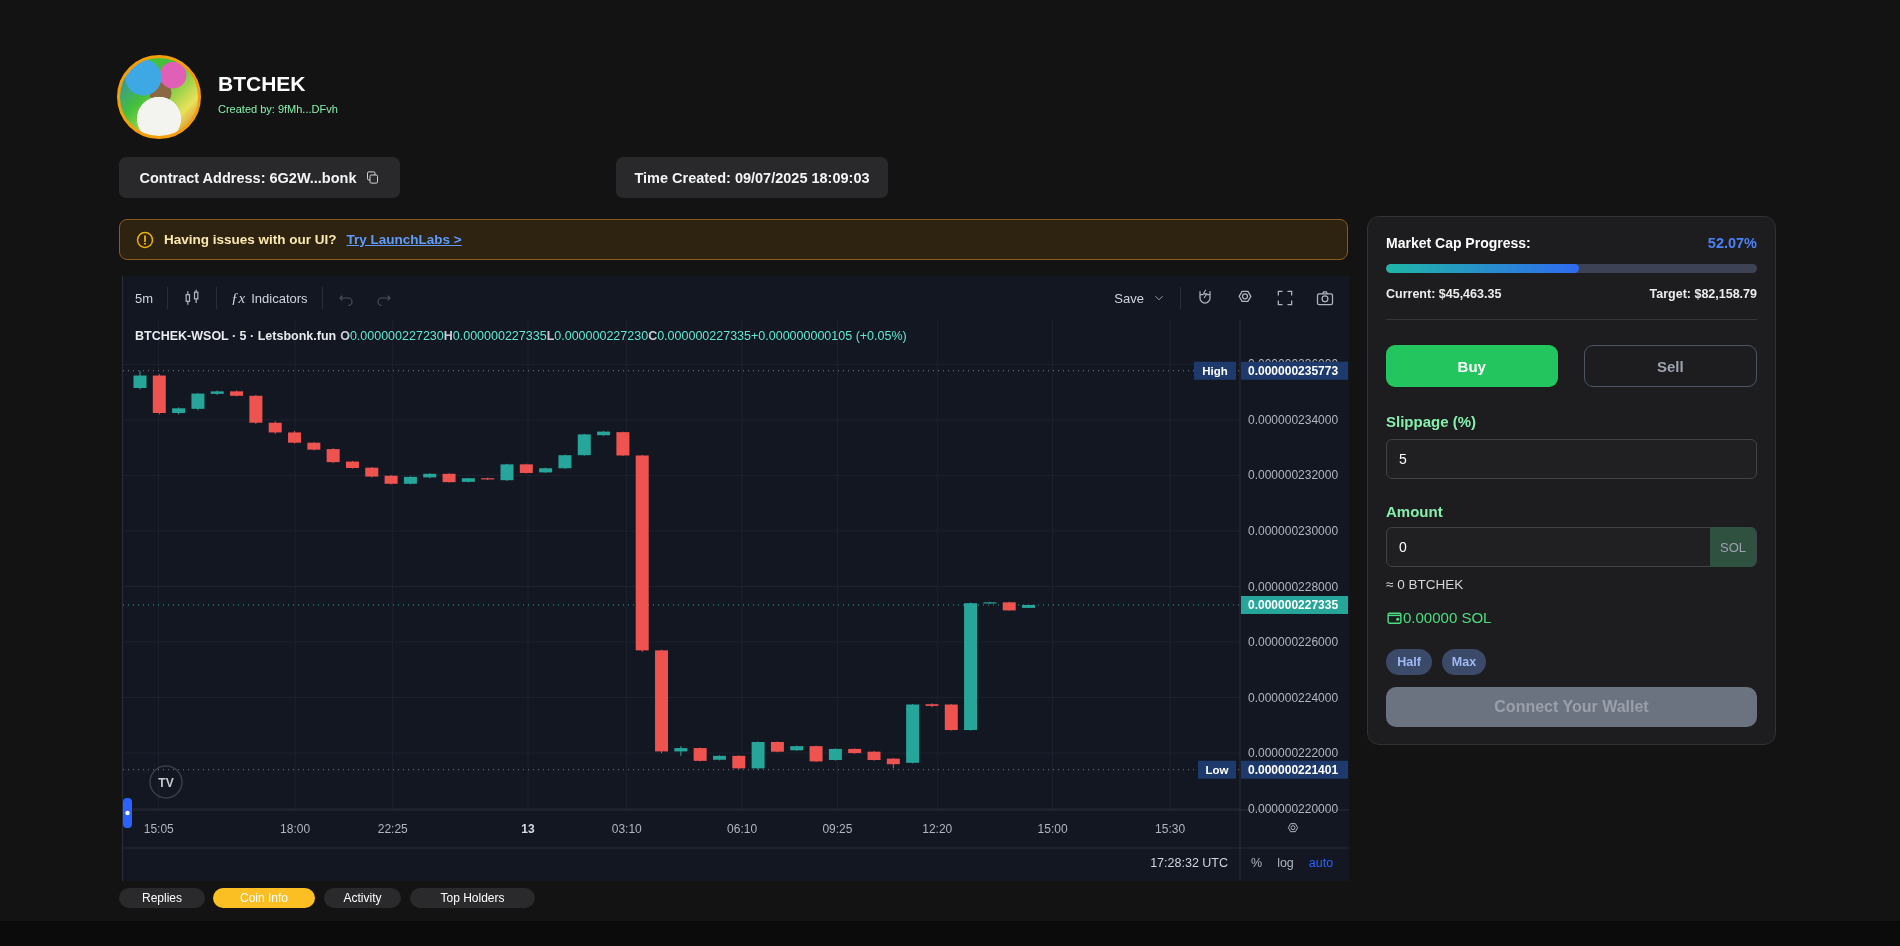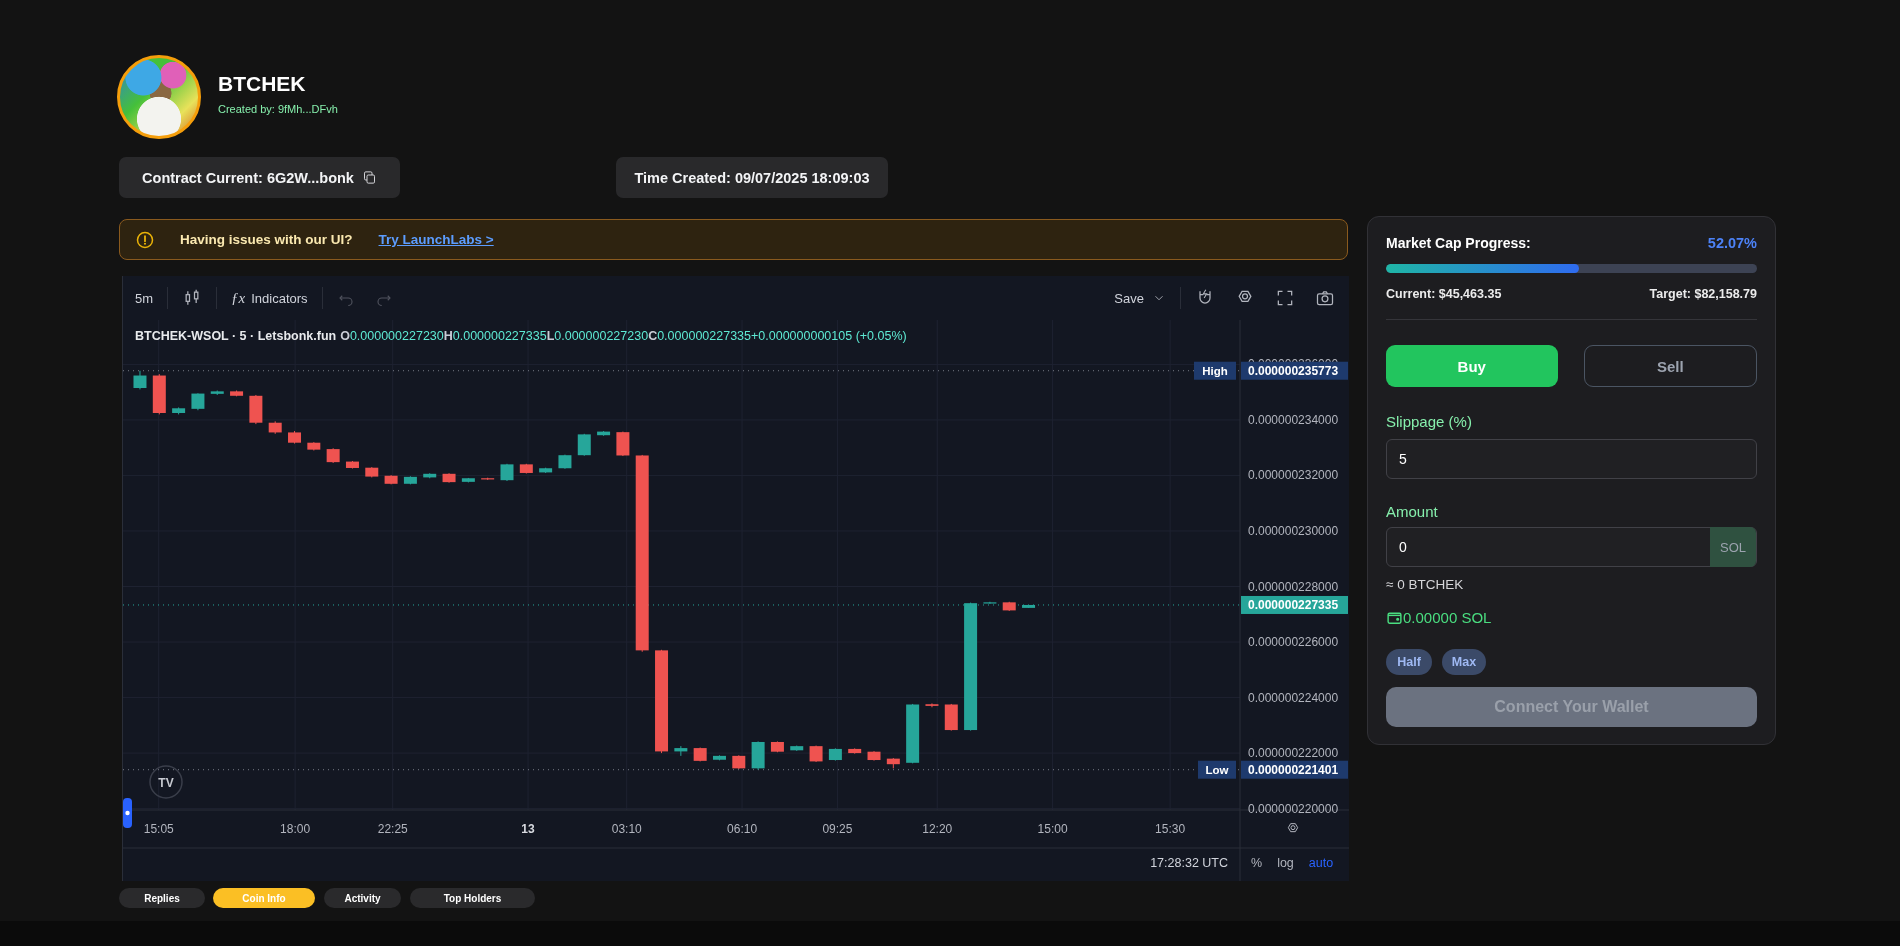--- a/index.html
+++ b/index.html
@@ -25,21 +25,21 @@
           display:flex; align-items:center; justify-content:center; gap:8px;
           font-size:14.5px; font-weight:700; color:#f3f4f6; padding:0 16px; }
   .pill.contract { left:119px; width:281px; }
   .pill.mcap     { left:408px; width:200px; color:#f97316; }
   .pill.created  { left:616px; width:272px; }
   .copy-ic { width:15px; height:15px; stroke:#d4d4d8; fill:none; stroke-width:1.6; cursor:pointer; }
 
   
   .banner { position:absolute; left:119px; top:219px; width:1229px; height:41px;
             background:#2e2310; border:1px solid #8a5a1e; border-radius:8px;
-            display:flex; align-items:center; gap:26px; padding:0 16px; }
+            display:flex; align-items:center; gap:10px; padding:0 16px; }
   .banner .warn-ic { width:18px; height:18px; }
   .banner .msg  { font-size:13.5px; font-weight:700; color:#fbe9b0; }
   .banner .lnk  { font-size:13.5px; font-weight:700; color:#5c9dff; text-decoration:underline; cursor:pointer; }
 
   
   .chart-wrap { position:absolute; left:122px; top:276px; width:1226px; height:605px;
                 border-left:1px solid #2a2e39; background:#131722; }
   .tv-toolbar { position:absolute; left:0; top:0; width:1226px; height:44px; background:#131722;
                 display:flex; align-items:center; color:#d1d4dc; font-size:13px; }
   .tvb { display:flex; align-items:center; justify-content:center; height:30px; padding:0 10px;
@@ -59,21 +59,21 @@
 
   .chart-bottom-time { position:absolute; left:930px; top:536px; width:175px; text-align:right;
                        font-size:12.5px; color:#d1d4dc; }
   .chart-bottom-modes { position:absolute; left:1128px; top:536px; display:flex; gap:15px;
                         font-size:12.5px; color:#b2b5be; }
   .chart-bottom-modes .auto { color:#2962ff; }
   .axis-gear { position:absolute; left:1162px; top:501px; }
 
   
   .tab { position:absolute; top:888px; height:20px; border-radius:15px; background:#2a2a2c;
-         color:#fff; font-size:10px; font-weight:700; display:flex; align-items:center;
+         color:#fff; font-size:12px; font-weight:400; display:flex; align-items:center;
          justify-content:center; cursor:pointer; }
   .tab.active { background:#fbbf24; }
   .tab.t0 { left:119px; width:86px; }
   .tab.t1 { left:213px; width:102px; }
   .tab.t2 { left:324px; width:77px; }
   .tab.t3 { left:410px; width:125px; }
 
   
   .panel { position:absolute; left:1367px; top:216px; width:409px; height:529px;
            background:#1d1d20; border:1px solid #313136; border-radius:12px; padding:0 18px; }
@@ -84,21 +84,21 @@
   .p-fill  { height:100%; border-radius:5px; background:linear-gradient(90deg,#1fb6a6,#2f6bf0); }
   .p-ct { position:absolute; left:18px; right:18px; top:70px; display:flex; justify-content:space-between;
           font-size:12.5px; font-weight:700; color:#ececec; }
   .p-div { position:absolute; left:18px; right:18px; top:102px; height:1px; background:#35353a; }
   .btn-row { position:absolute; left:18px; right:18px; top:128px; display:flex; gap:26px; }
   .buy-btn { flex:1; height:42px; border-radius:9px; background:#22c55e; color:#fff; font-weight:700;
              font-size:15px; display:flex; align-items:center; justify-content:center; cursor:pointer; }
   .sell-btn { flex:1; height:42px; border-radius:9px; background:transparent; border:1px solid #4b5563;
               color:#9ca3af; font-weight:700; font-size:15px; display:flex; align-items:center;
               justify-content:center; cursor:pointer; }
-  .fld-lbl { position:absolute; left:18px; font-size:15px; font-weight:400; color:#86efac; }
+  .fld-lbl { position:absolute; left:18px; font-size:15px; font-weight:700; color:#86efac; }
   .fld { position:absolute; left:18px; right:18px; height:40px; background:#202023;
          border:1px solid #414147; border-radius:6px; color:#fff; font-size:14px; padding:0 12px;
          font-family:"Liberation Sans",sans-serif; }
   .sol-tag { position:absolute; right:19px; width:46px; height:40px; background:#2f5140;
              border-radius:0 6px 6px 0; color:#9ca3af; font-size:13px; display:flex;
              align-items:center; justify-content:center; }
   .approx { position:absolute; left:18px; top:360px; font-size:13.5px; color:#d6d6d9; }
   .bal { position:absolute; left:18px; top:392px; display:flex; align-items:center;
          font-size:15px; color:#4ade80; }
   .chip { height:26px; border-radius:13px; background:#3b4a68; color:#9fb9f3; font-size:12.5px;
@@ -113,21 +113,21 @@
 </head>
 <body>
 
 <div class="page">
 
   <div class="avatar"></div>
   <div class="token-title">BTCHEK</div>
   <div class="token-sub">Created by: 9fMh...DFvh</div>
 
   <div class="pill contract">
-    <span>Contract Current: 6G2W...bonk</span>
+    <span>Contract Address: 6G2W...bonk</span>
     <svg class="copy-ic" viewBox="0 0 24 24">
       <rect x="8" y="8" width="12" height="13" rx="2"></rect>
         <path d="M16 8V5a2 2 0 0 0-2-2H6a2 2 0 0 0-2 2v9a2 2 0 0 0 2 2h2"></path>
     </svg>
   </div>
   <div class="pill created">
     <span>Time Created: 09/07/2025 18:09:03</span>
   </div>
 
   <div class="banner">

